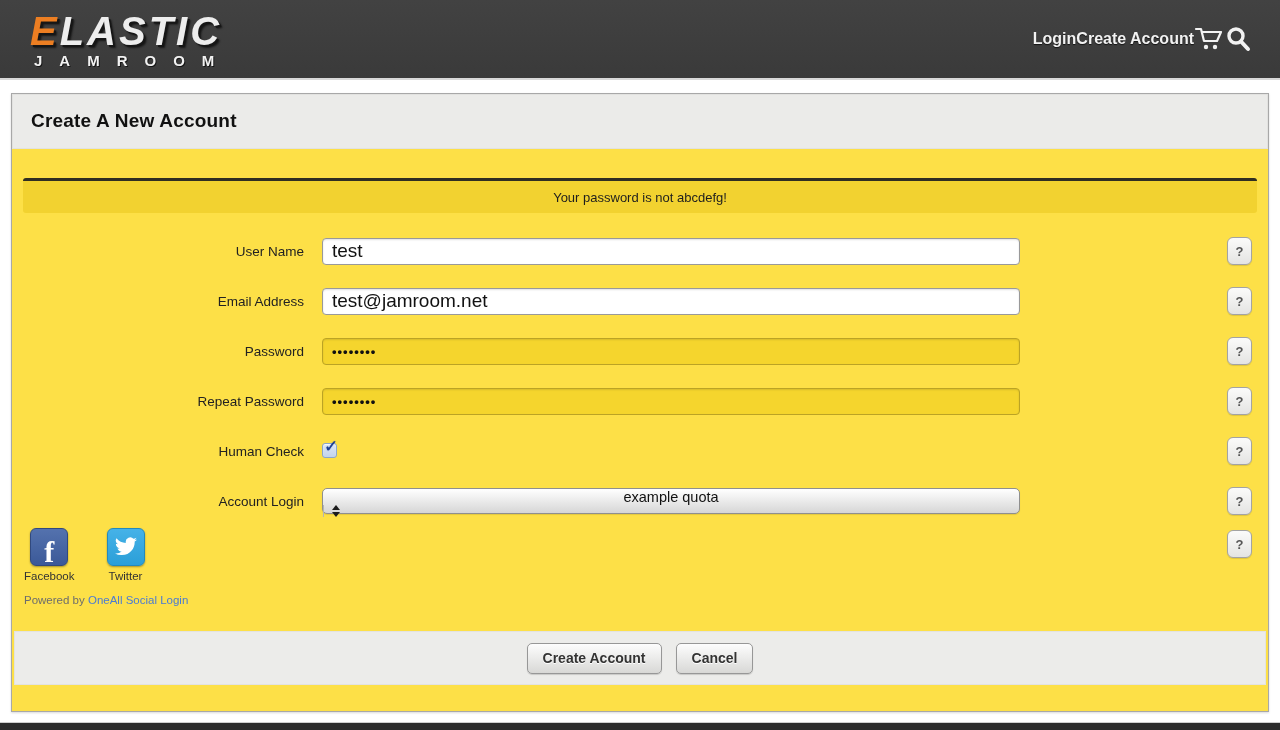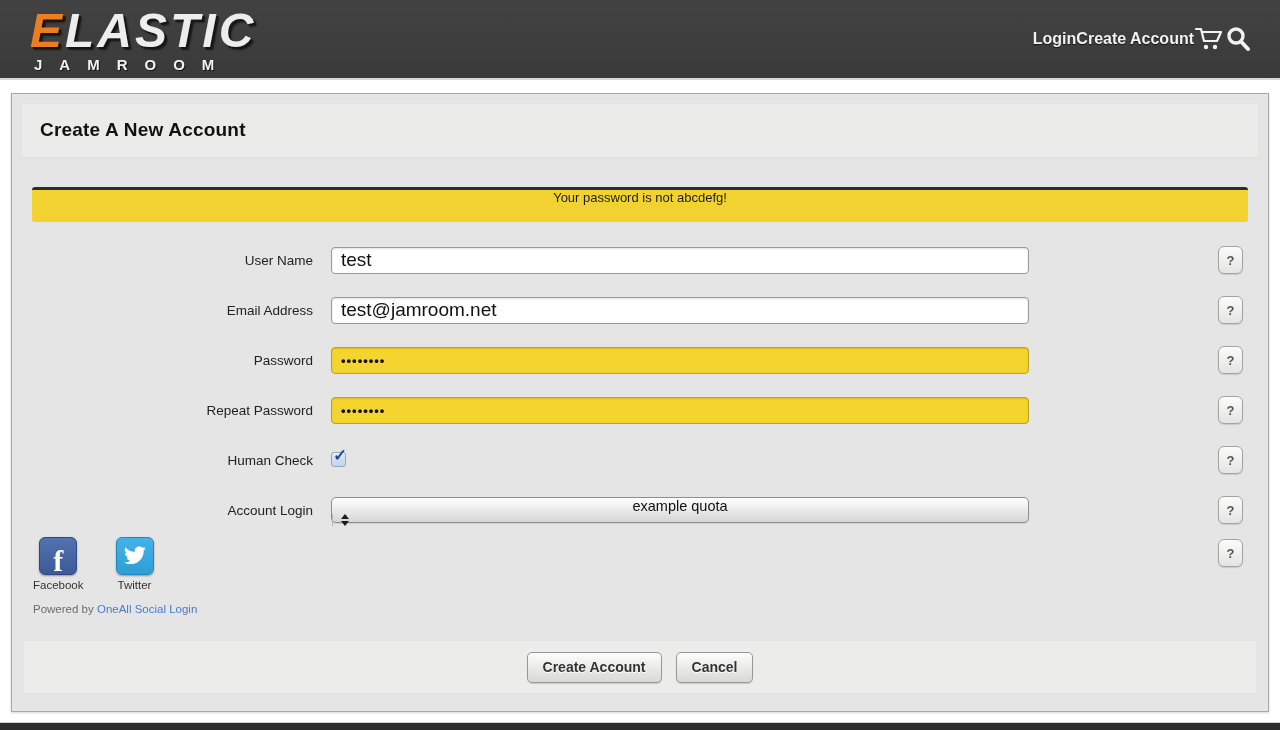--- a/index.html
+++ b/index.html
@@ -15,21 +15,21 @@
     height: 80px;
     background: linear-gradient(#424242, #3a3a3a);
     border-bottom: 2px solid #d8d8d8;
     display: flex;
     align-items: center;
     justify-content: space-between;
     padding: 0 28px 0 30px;
   }
   .logo { line-height: 1; cursor: pointer; }
   .logo-main {
-    font-size: 48px;
+    font-size: 40px;
     font-weight: bold;
     font-style: italic;
     letter-spacing: 3px;
     color: #ededed;
     text-shadow: 2px 2px 0 #161616, 3px 3px 2px rgba(0,0,0,.6);
   }
   .logo-e { color: #ec7e22; }
   .logo-sub {
     margin-top: 2px;
     font-size: 15px;
@@ -48,23 +48,23 @@
     cursor: pointer;
     text-decoration: none;
   }
   .header-icon { cursor: pointer; display: inline-flex; }
   .header-icon svg { display: block; }
 
   
   .page-wrap {
     margin: 13px 11px 8px 11px;
     border: 1px solid #a8a8a8;
-    background: #e5e5e5;
+    background: #fde047;
     height: 619px;
-    padding: 9px;
+    padding: 0;
     box-shadow: 0 1px 2px rgba(0,0,0,.15);
   }
   .page-titlebar {
     background: #ebebe9;
     border: 1px solid #e2e2e0;
     padding: 15px 18px 16px 18px;
   }
   .page-title {
     font-size: 19px;
     font-weight: bold;
@@ -73,20 +73,21 @@
   }
 
   
   .alert-banner {
     margin: 29px 11px 0 11px;
     background: #f2d230;
     border-top: 3px solid #2f2e22;
     border-radius: 3px;
     height: 35px;
     display: flex;
+    align-items: center;
     justify-content: center;
     font-size: 13px;
     color: #1e1e1e;
   }
 
   
   .form-area { margin-top: 13px; }
   .form-row {
     display: flex;
     align-items: center;

